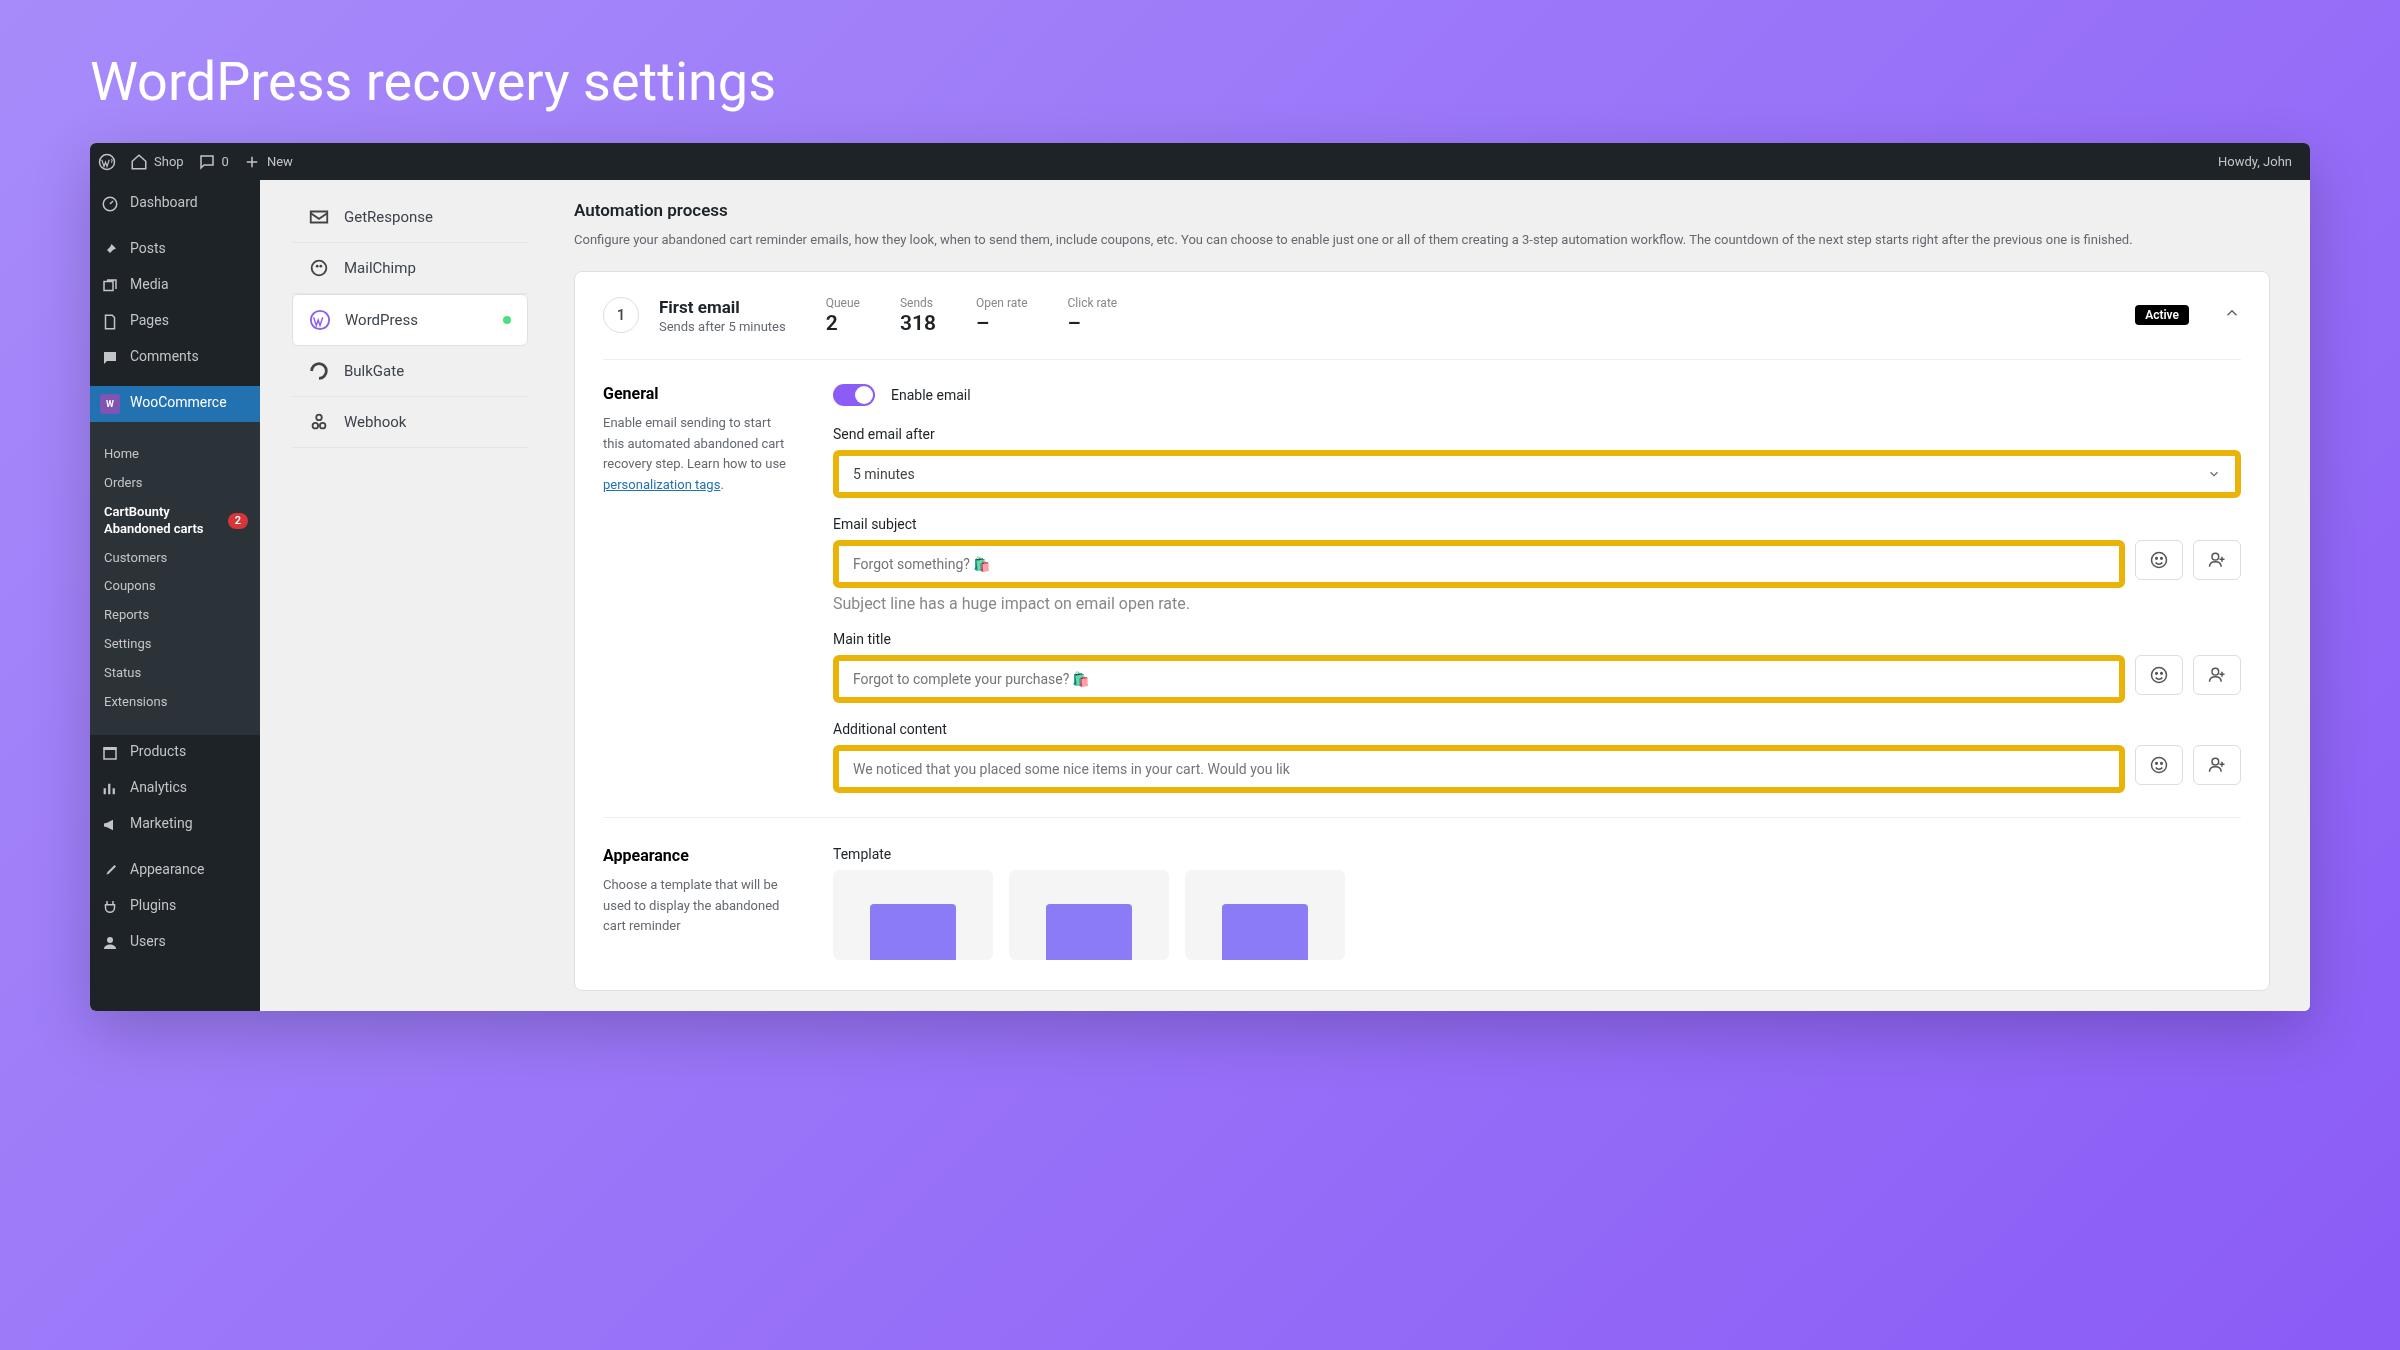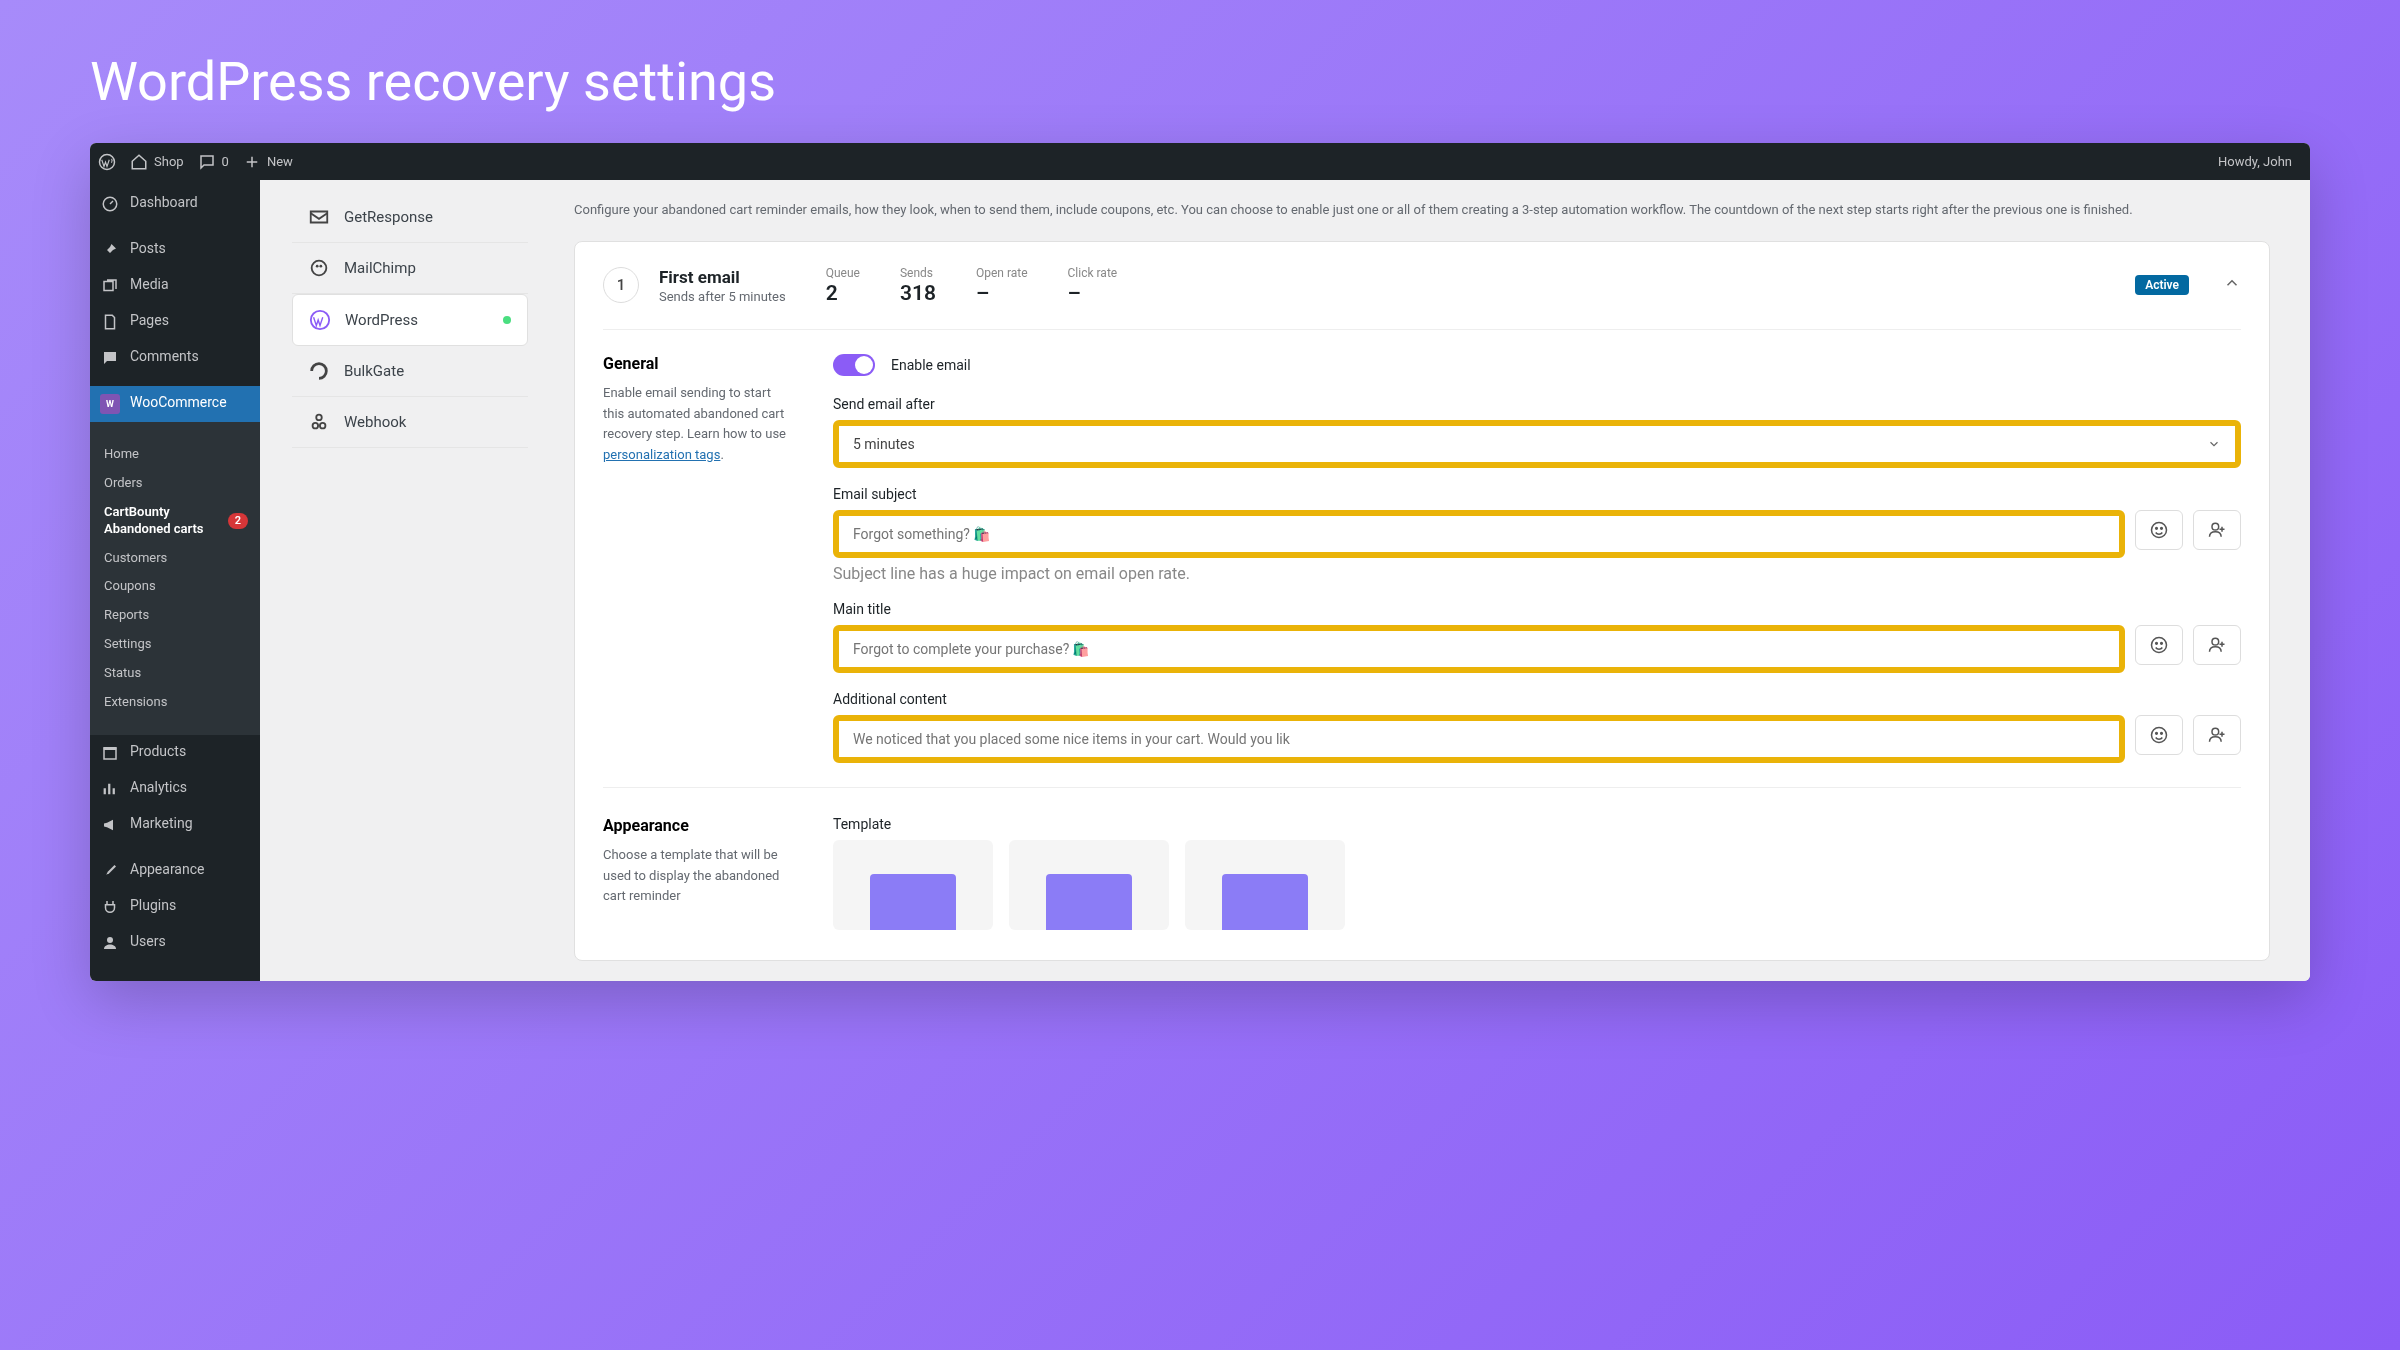--- a/index.html
+++ b/index.html
@@ -36,21 +36,21 @@
 .section-desc { font-size: 13px; color: #646970; line-height: 1.6; margin-bottom: 20px; }
 
 .email-card { background: #fff; border: 1px solid #e0e0e0; border-radius: 8px; padding: 24px 28px 30px; }
 .card-header { display: flex; align-items: center; gap: 20px; padding-bottom: 24px; border-bottom: 1px solid #eee; }
 .step-badge { width: 36px; height: 36px; border: 1px solid #ddd; border-radius: 50%; display: flex; align-items: center; justify-content: center; font-size: 15px; color: #444; font-weight: 500; }
 .card-title-block .t1 { font-size: 17px; font-weight: 700; color: #1d2327; }
 .card-title-block .t2 { font-size: 13px; color: #646970; margin-top: 2px; }
 .stat { margin-left: 20px; }
 .stat .label { font-size: 12px; color: #888; }
 .stat .value { font-size: 21px; font-weight: 600; color: #1d2327; margin-top: 1px; }
-.status-pill { background: #0369a1; color: #fff; font-size: 12px; font-weight: 600; padding: 3px 10px; border-radius: 4px; margin-left: auto; }
+.status-pill { background: #000000; color: #fff; font-size: 12px; font-weight: 600; padding: 3px 10px; border-radius: 4px; margin-left: auto; }
 .chevron-btn { margin-left: 14px; cursor: pointer; }
 .chevron-btn svg { width: 18px; height: 18px; stroke: #666; }
 
 .card-body { display: flex; gap: 40px; padding-top: 24px; }
 .left-col { width: 190px; flex-shrink: 0; }
 .left-col .sub-title { font-size: 16px; font-weight: 700; margin-bottom: 10px; }
 .left-col .sub-desc { font-size: 13px; color: #646970; line-height: 1.6; }
 .left-col .sub-desc a { color: #2271b1; text-decoration: underline; }
 .right-col { flex: 1; }
 .toggle-row { display: flex; align-items: center; gap: 16px; margin-bottom: 20px; }
@@ -271,20 +271,21 @@
                 <circle cx="8" cy="16" r="3" fill="none" stroke="#444" stroke-width="2"></circle>
                 <circle cx="16" cy="16" r="3" fill="none" stroke="#444" stroke-width="2"></circle>
                 <circle cx="12" cy="7" r="3" fill="none" stroke="#444" stroke-width="2"></circle>
               </svg>
             </span>
             <span>Webhook</span>
           </div>
       </div>
 
       <div class="main-panel">
+        <div class="section-title">Automation process</div>
         <div class="section-desc">Configure your abandoned cart reminder emails, how they look, when to send them, include coupons, etc. You can choose to enable just one or all of them creating a 3-step automation workflow. The countdown of the next step starts right after the previous one is finished.</div>
 
         <div class="email-card">
           <div class="card-header">
             <div class="step-badge">1</div>
             <div class="card-title-block">
               <div class="t1">First email</div>
               <div class="t2">Sends after 5 minutes</div>
             </div>
             <div class="stat">

